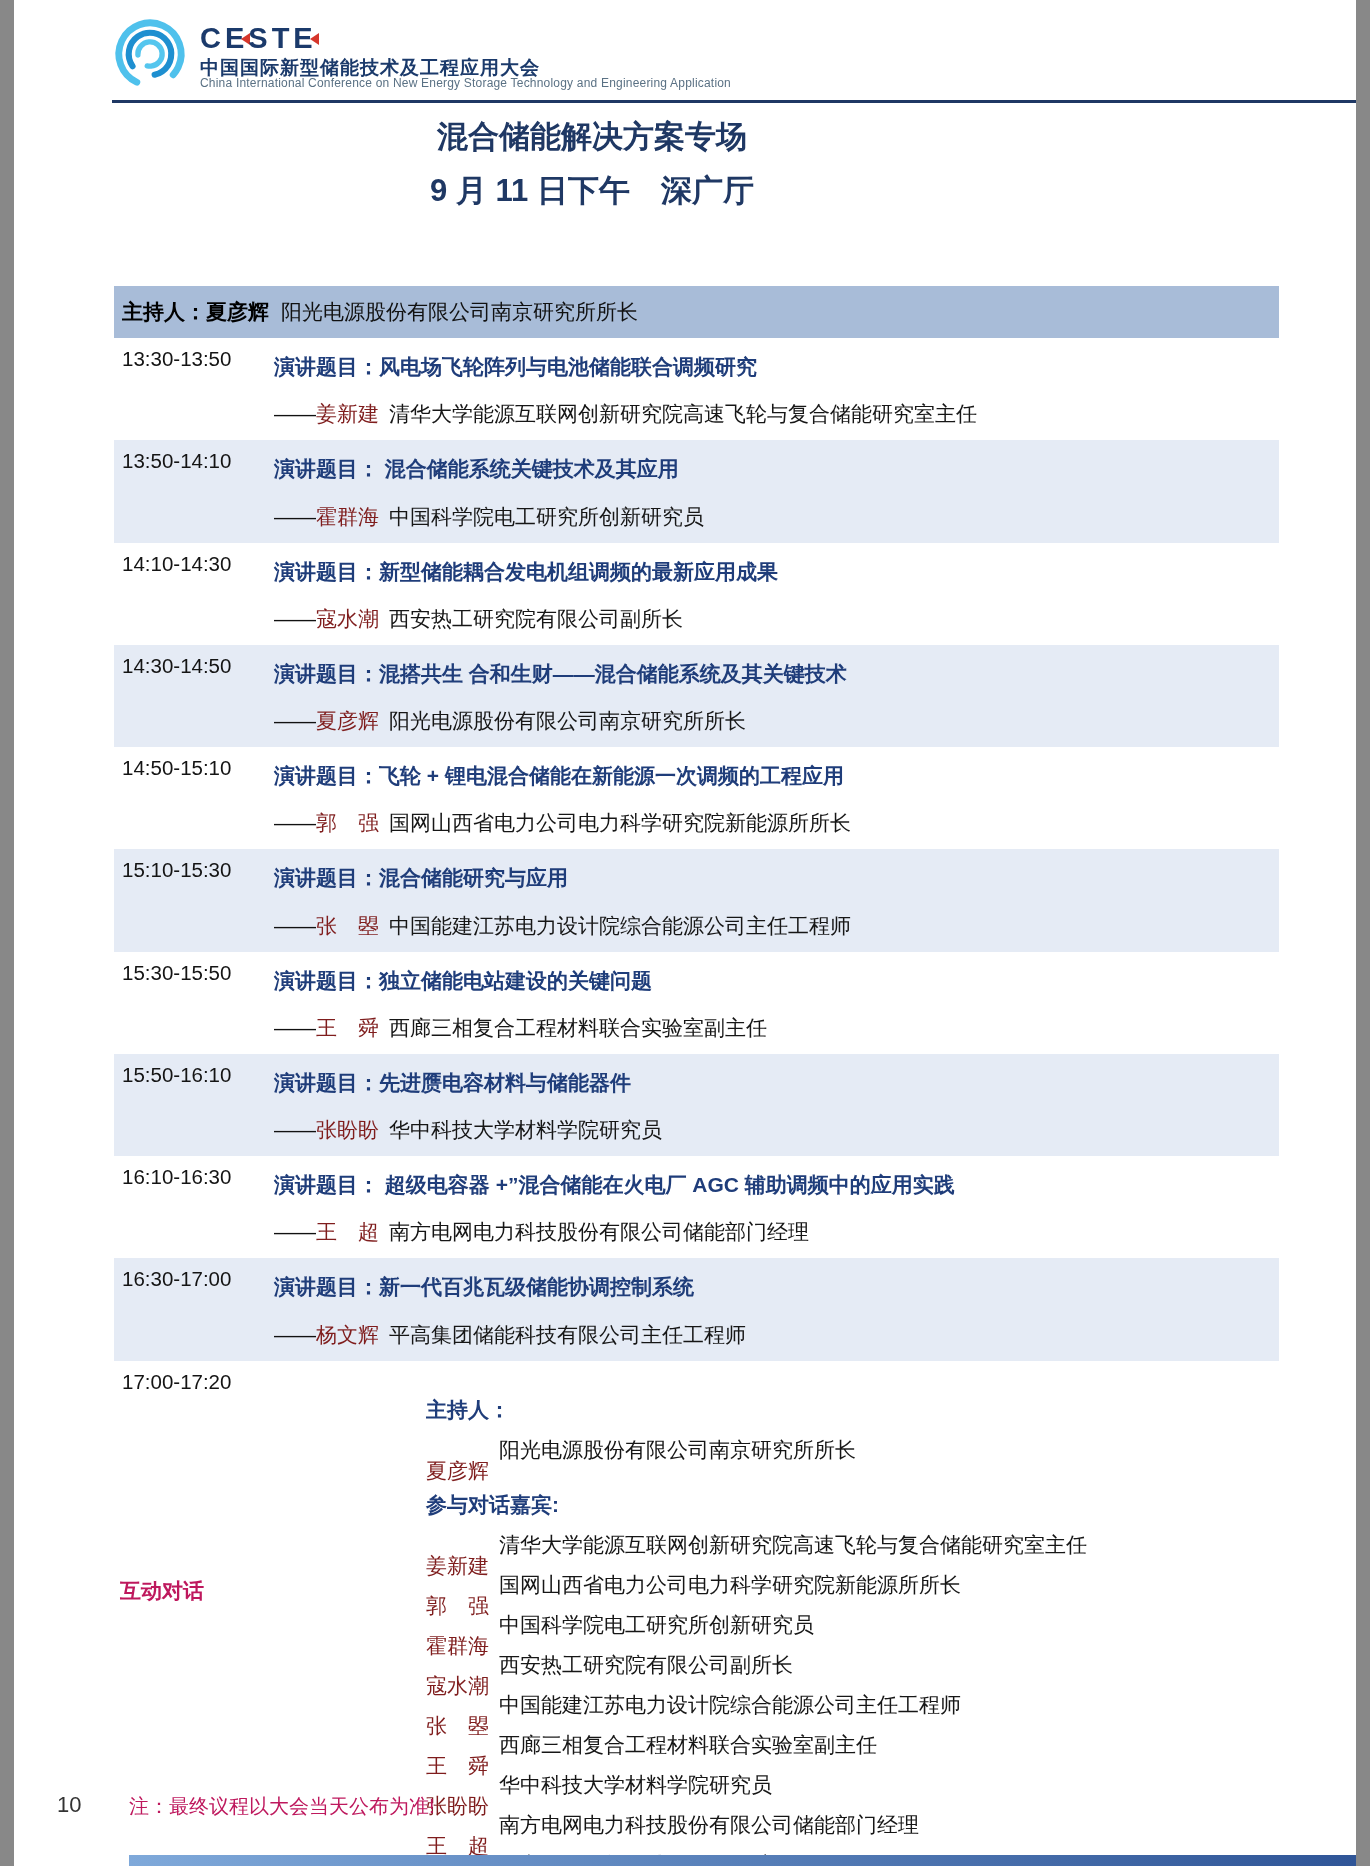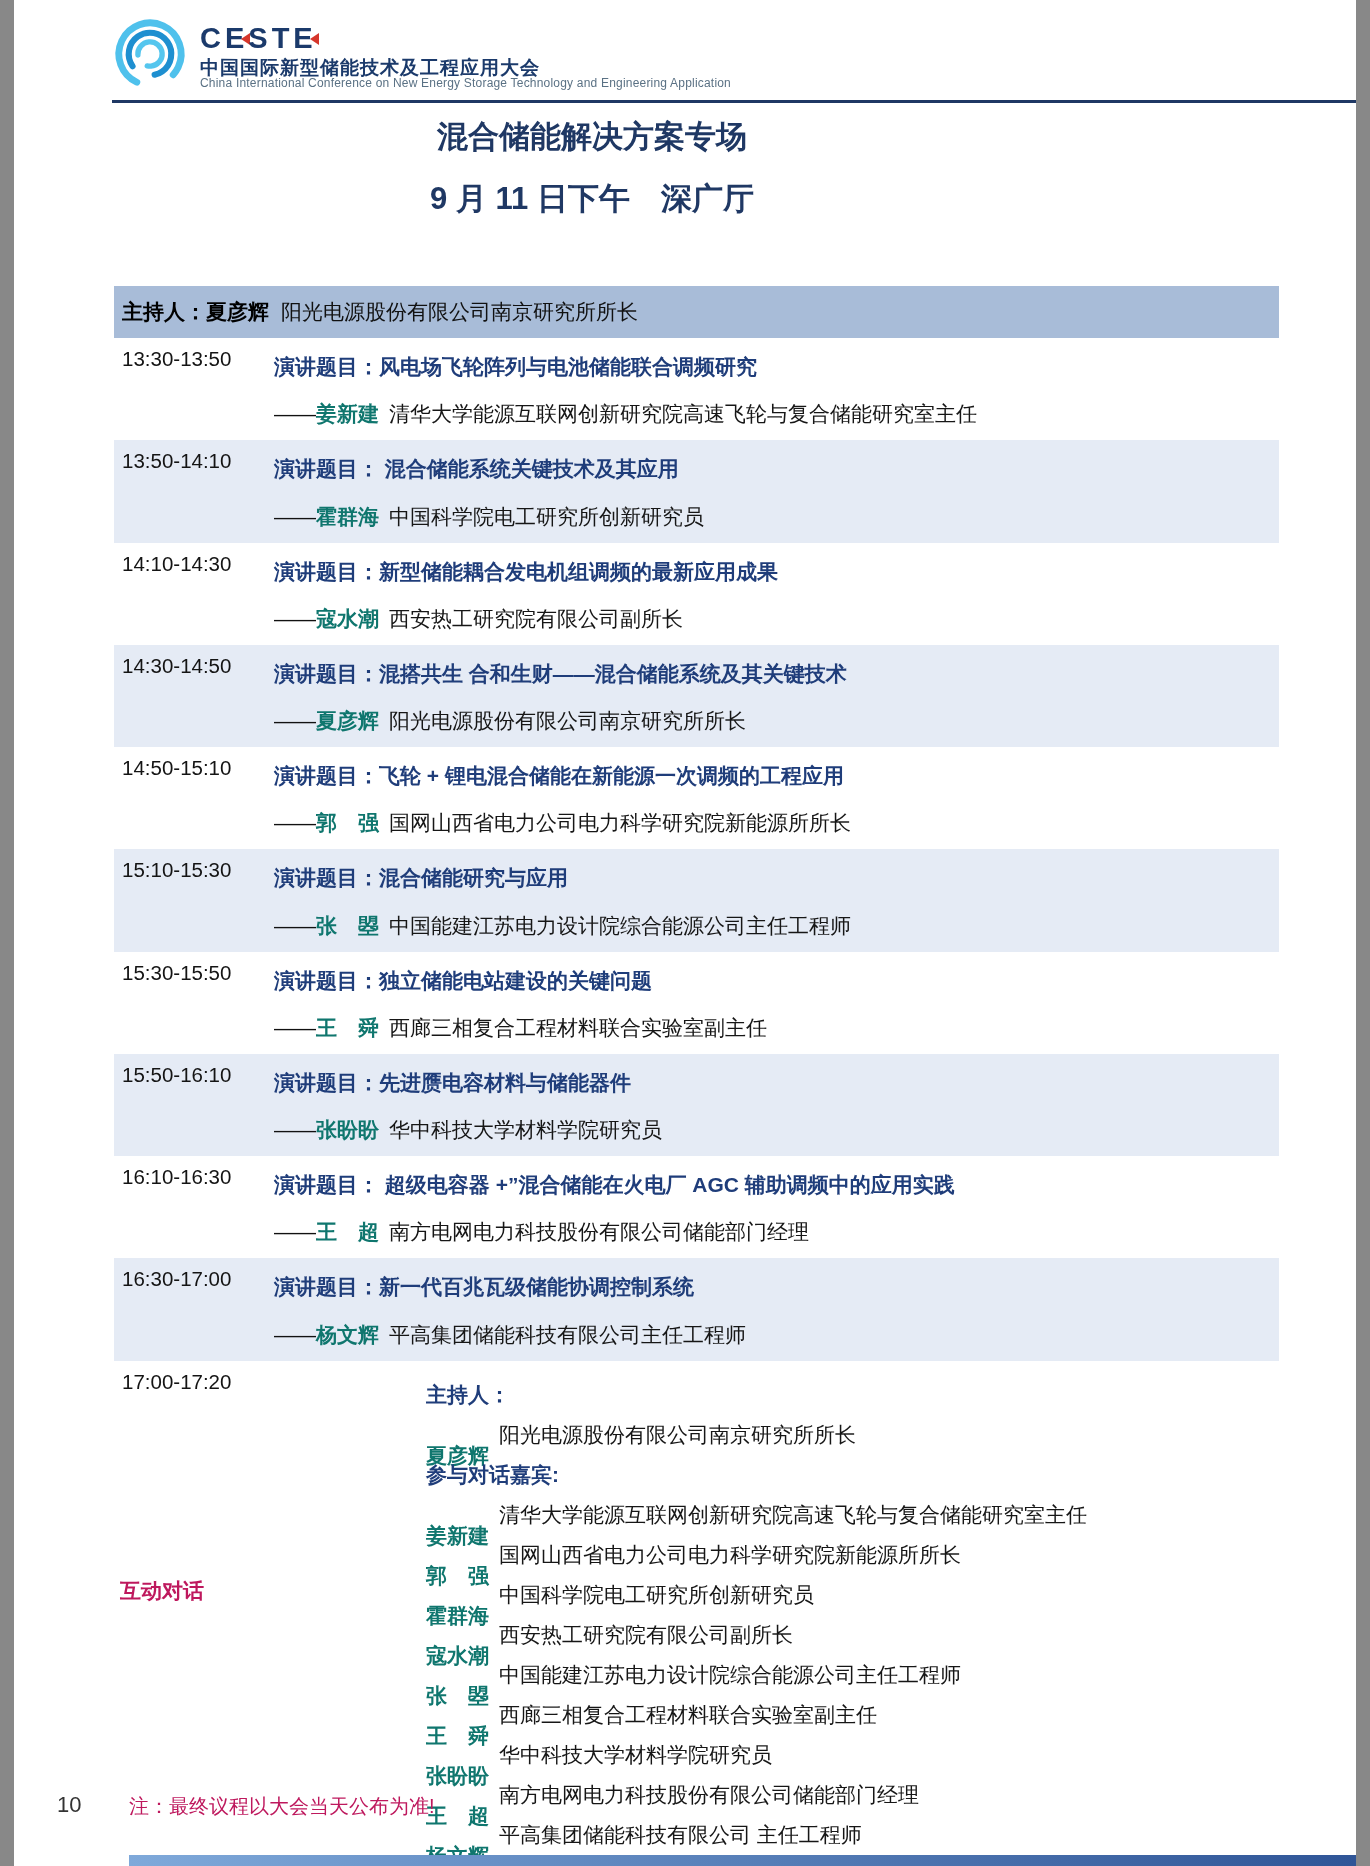--- a/index.html
+++ b/index.html
@@ -18,40 +18,40 @@
     border-top:6px solid transparent;border-bottom:6px solid transparent;
     border-right:9px solid #D6362B;
   }
   .logo-cn{font-size:19px;font-weight:bold;color:#1B3A6B;margin-top:5px;letter-spacing:1px;}
   .logo-en{font-size:12px;color:#5A7184;letter-spacing:.2px;}
   .top-rule{position:absolute;left:98px;right:0;top:100px;height:3px;background:#1F3864;}
   
   .title-wrap{position:absolute;left:100px;top:116px;width:956px;text-align:center;
     color:#1F3864;font-weight:bold;}
   .title-1{font-size:31px;}
-  .title-2{font-size:31px;margin-top:20px;}
+  .title-2{font-size:31px;margin-top:12px;}
   
   .schedule{position:absolute;left:100px;top:286px;width:1165px;font-size:21px;}
   .host-row{height:52px;background:#A8BCD8;display:flex;align-items:center;padding-left:8px;}
   .host-label{font-weight:bold;color:#000;}
   .host-aff{margin-left:12px;color:#111;}
   .session-row{display:flex;min-height:93px;}
   .session-row.shaded{background:#E5EBF5;}
   .col-time{width:152px;flex:none;padding:9px 0 0 8px;color:#141414;font-size:20.5px;}
   .col-content{flex:1;padding-top:16px;}
   .talk-title{font-weight:bold;color:#1F3D7A;line-height:1.25;}
   .speaker-line{margin-top:20px;padding-bottom:12px;}
-  .sp-name{font-weight:bold;color:#0f766e;margin-top:43px;}
+  .sp-name{font-weight:normal;color:#7f1d1d;margin-top:43px;}
   .sp-aff{margin-left:10px;color:#161616;}
   
   .panel-row{display:flex;position:relative;min-height:488px;}
   .panel-side{position:absolute;left:6px;top:216px;font-weight:bold;color:#be185d;}
   .panel-content{flex:1;padding-top:14px;margin-left:152px;}
   .panel-line{height:40px;display:flex;align-items:center;}
-  .panel-heading{font-weight:bold;color:#1F3D7A;}
+  .panel-heading{font-weight:bold;color:#1F3D7A;margin-top:15px;}
   
   .footer-page{position:absolute;left:34px;top:1792px;font-size:22px;color:#333;margin-left:9px;}
   .footer-note{position:absolute;left:115px;top:1793px;font-size:20px;color:#be185d;}
   .bottom-bar{position:absolute;left:115px;right:0;bottom:0;height:11px;
     background:linear-gradient(to right,#7FA9DA,#2F5597);}
 </style>
 </head>
 <body>
 
 <div class="page">

